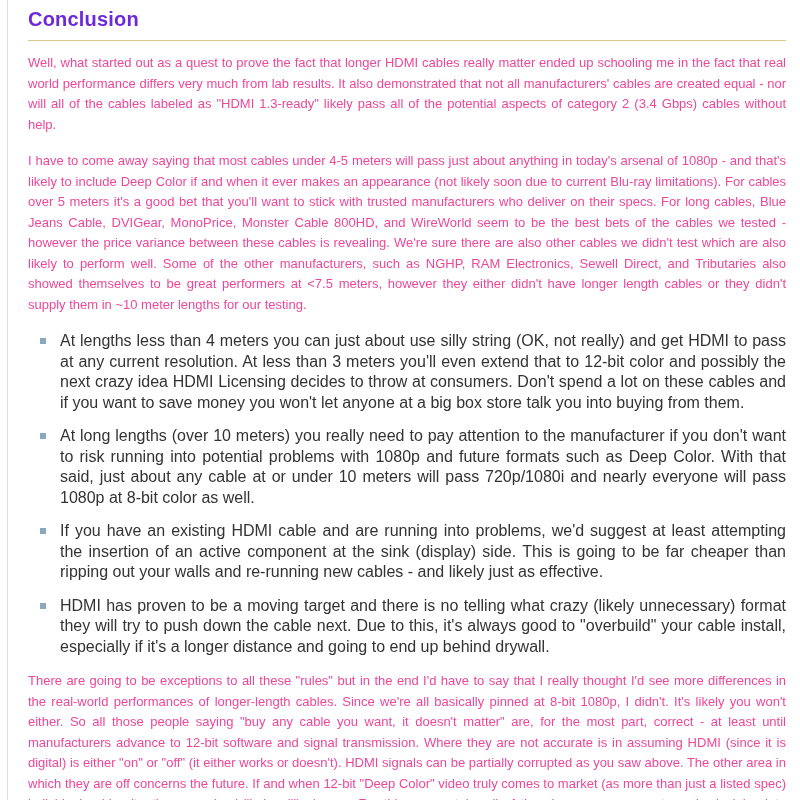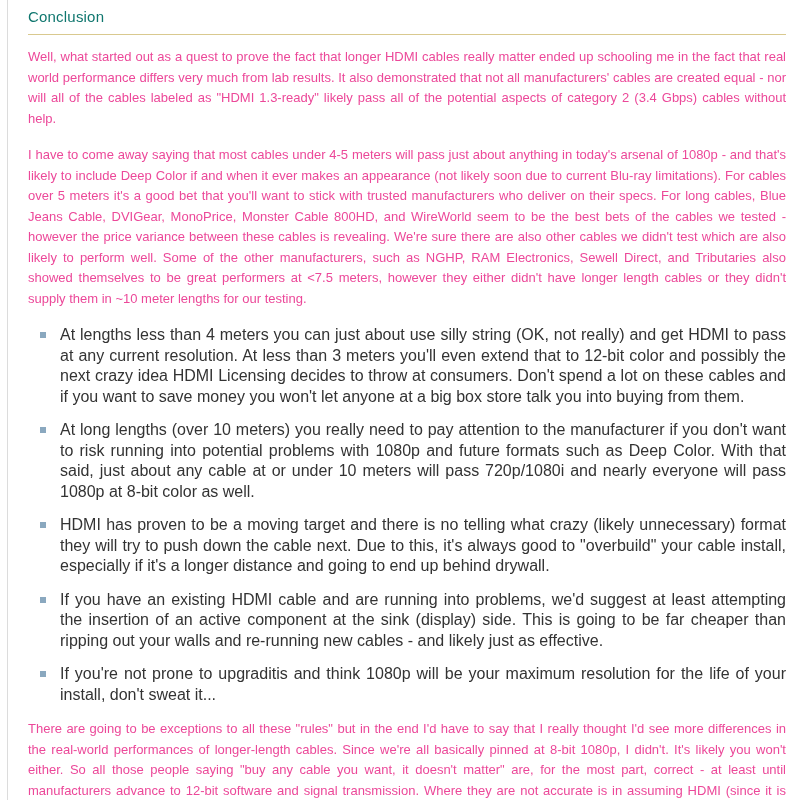--- a/index.html
+++ b/index.html
@@ -23,23 +23,23 @@
   }
   .left-rule {
     position: absolute;
     left: 7px;
     top: 0;
     bottom: 0;
     width: 1px;
     background: #dcdcdc;
   }
   h1.title {
-    font-size: 15px;
-    font-weight: normal;
-    color: #0f766e;
+    font-size: 20px;
+    font-weight: bold;
+    color: #6d28d9;
     margin: 4px 0 2px 0;
     padding: 0 0 7px 0;
     letter-spacing: 0.2px;
   }
   .title-rule {
     height: 1px;
     background: #d9c98f;
     margin: 0 0 12px 0;
   }
   p.para {
@@ -98,26 +98,22 @@
     <li>
       <span class="marker"></span>
       <span>At lengths less than 4 meters you can just about use silly string (OK, not really) and get HDMI to pass at any current resolution. At less than 3 meters you'll even extend that to 12-bit color and possibly the next crazy idea HDMI Licensing decides to throw at consumers. Don't spend a lot on these cables and if you want to save money you won't let anyone at a big box store talk you into buying from them.</span>
     </li>
     <li>
       <span class="marker"></span>
       <span>At long lengths (over 10 meters) you really need to pay attention to the manufacturer if you don't want to risk running into potential problems with 1080p and future formats such as Deep Color. With that said, just about any cable at or under 10 meters will pass 720p/1080i and nearly everyone will pass 1080p at 8-bit color as well.</span>
     </li>
     <li>
       <span class="marker"></span>
-      <span>HDMI has proven to be a moving target and there is no telling what crazy (likely unnecessary) format they will try to push down the cable next. Due to this, it's always good to "overbuild" your cable install, especially if it's a longer distance and going to end up behind drywall.</span>
-    </li>
-    <li>
-      <span class="marker"></span>
       <span>If you have an existing HDMI cable and are running into problems, we'd suggest at least attempting the insertion of an active component at the sink (display) side. This is going to be far cheaper than ripping out your walls and re-running new cables - and likely just as effective.</span>
     </li>
     <li>
       <span class="marker"></span>
-      <span>If you're not prone to upgraditis and think 1080p will be your maximum resolution for the life of your install, don't sweat it...</span>
+      <span>HDMI has proven to be a moving target and there is no telling what crazy (likely unnecessary) format they will try to push down the cable next. Due to this, it's always good to "overbuild" your cable install, especially if it's a longer distance and going to end up behind drywall.</span>
     </li>
   </ul>
 
   <p class="para">There are going to be exceptions to all these "rules" but in the end I'd have to say that I really thought I'd see more differences in the real-world performances of longer-length cables. Since we're all basically pinned at 8-bit 1080p, I didn't. It's likely you won't either. So all those people saying "buy any cable you want, it doesn't matter" are, for the most part, correct - at least until manufacturers advance to 12-bit software and signal transmission. Where they are not accurate is in assuming HDMI (since it is digital) is either "on" or "off" (it either works or doesn't). HDMI signals can be partially corrupted as you saw above. The other area in which they are off concerns the future. If and when 12-bit "Deep Color" video truly comes to market (as more than just a listed spec) individual cable situations can (and likely will) change. For this reason take all of the above measurements and principles into account and make sure you build your installation wisely.</p>
 </div>
 
 </body></html>

